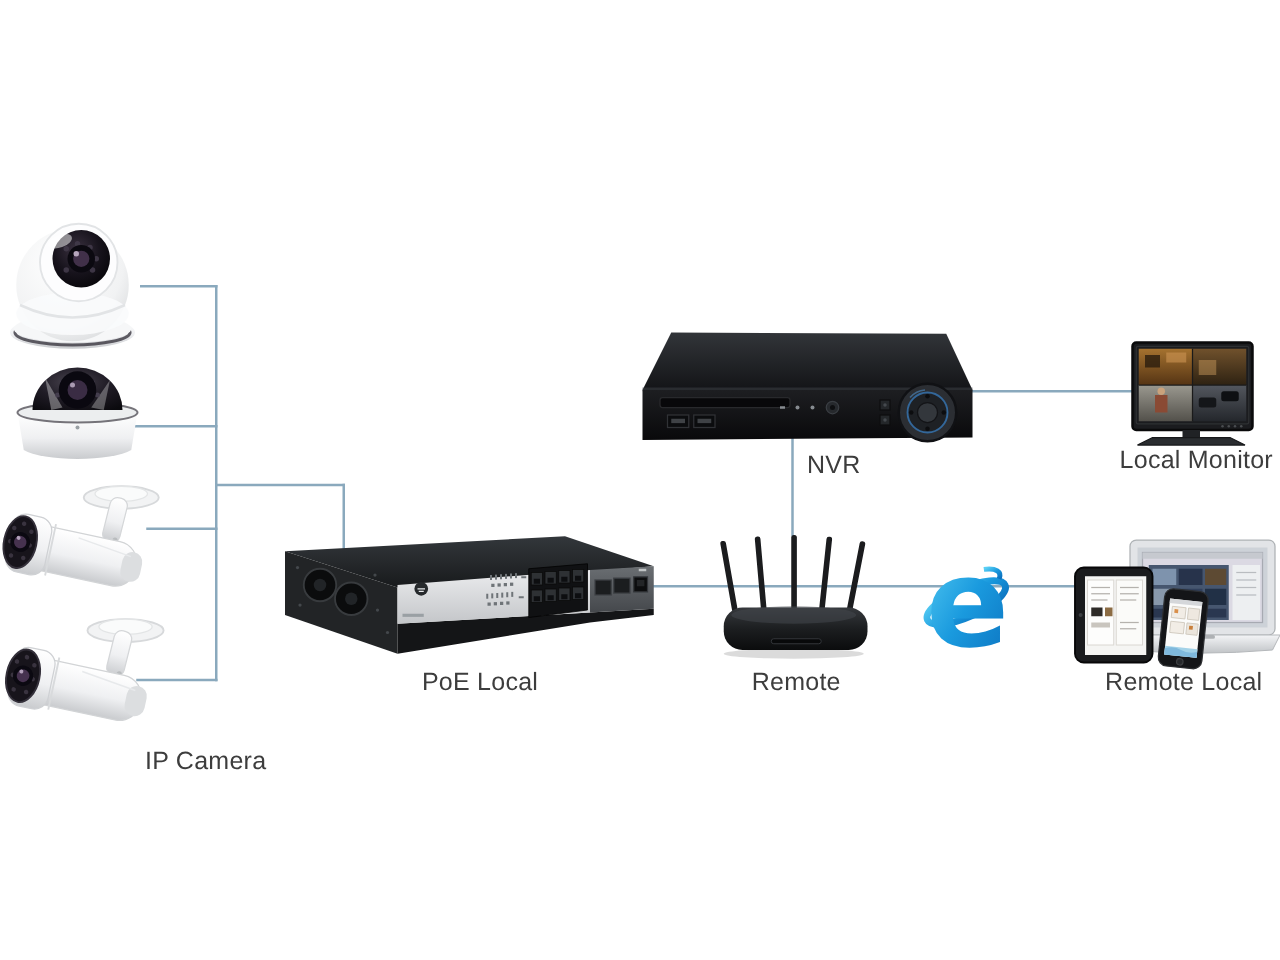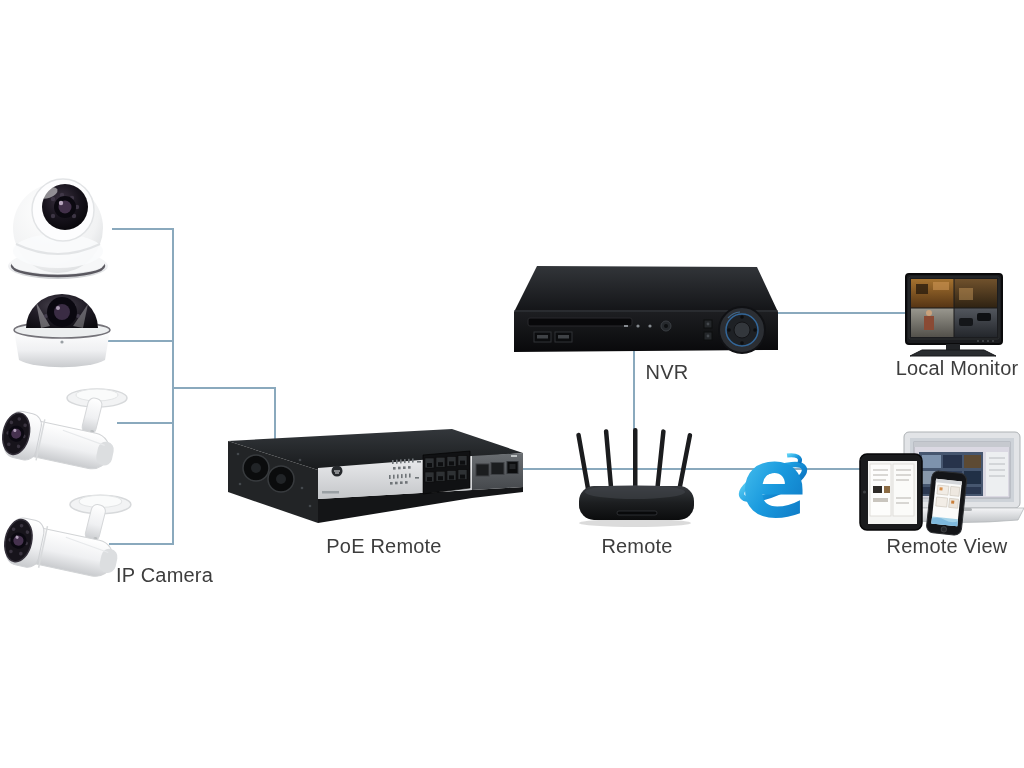--- a/index.html
+++ b/index.html
@@ -454,20 +454,20 @@
         <rect x="93" y="70" width="9" height="9" fill="#ebe5dc" stroke="#cfc8bd" stroke-width="0.7"></rect>
         <rect x="82" y="60" width="3" height="3" fill="#d98f4a"></rect>
           <rect x="95" y="72" width="3" height="3" fill="#c97f3a"></rect>
         <path d="M77.5,90 h26 v7 h-26 Z" fill="#a3d2e8"></path>
         <path d="M77.5,92 q7,-3 13,0 q7,3 13,0 v5 h-26 Z" fill="#7fb9dd"></path>
         <circle cx="90.5" cy="101.5" r="2.6" fill="#26282b" stroke="#3c3e41"></circle>
       </g>
     </svg>
   </div>
 
-  <div class="dlabel" style="left:116px;top:564px">IP Camera</div>
-  <div class="dlabel center" style="left:314px;top:535px;width:140px">PoE Remote</div>
+  <div class="dlabel" style="left:116px;top:598px">IP Camera</div>
+  <div class="dlabel center" style="left:314px;top:535px;width:140px">PoE Local</div>
   <div class="dlabel center" style="left:627px;top:361px;width:80px">NVR</div>
   <div class="dlabel center" style="left:887px;top:357px;width:140px">Local Monitor</div>
   <div class="dlabel center" style="left:567px;top:535px;width:140px">Remote</div>
-  <div class="dlabel center" style="left:877px;top:535px;width:140px">Remote View</div>
+  <div class="dlabel center" style="left:877px;top:535px;width:140px">Remote Local</div>
 
 </div>
 
 </body></html>

